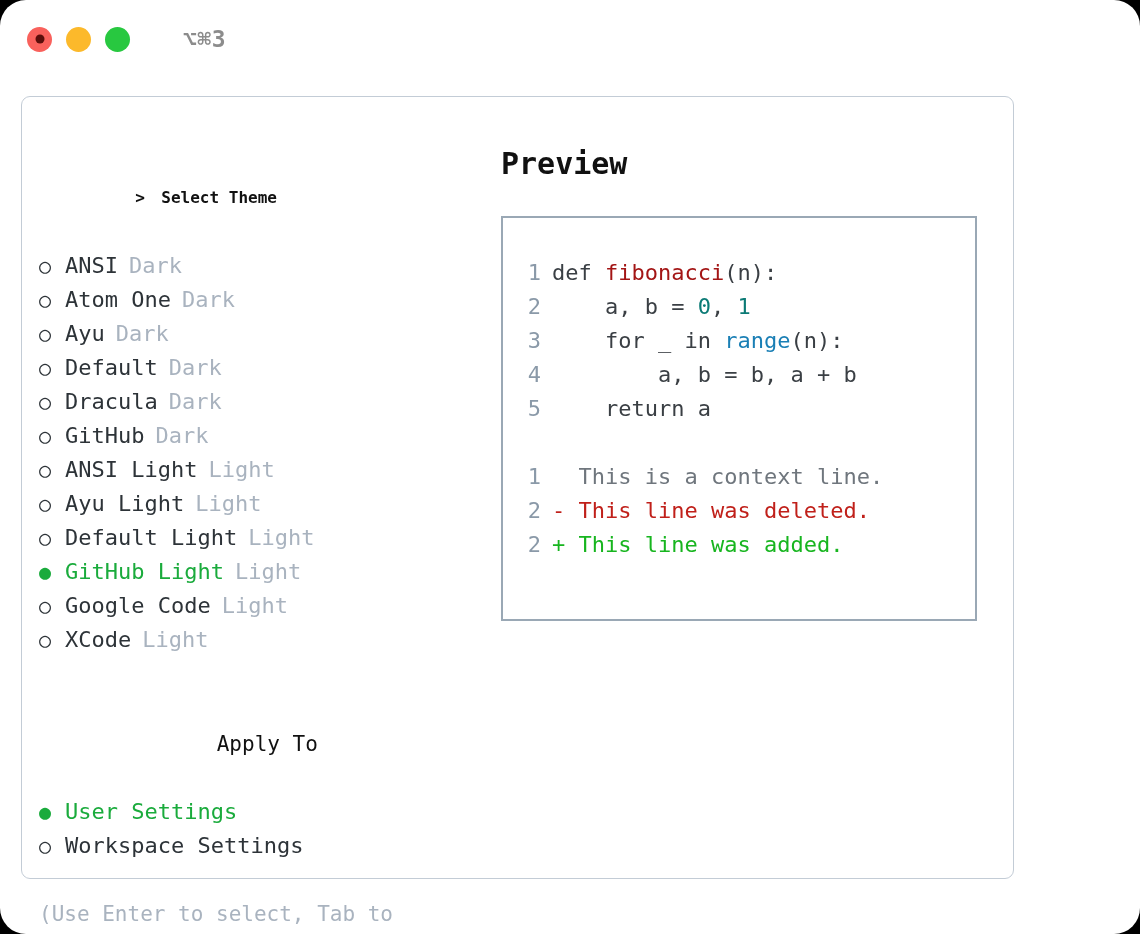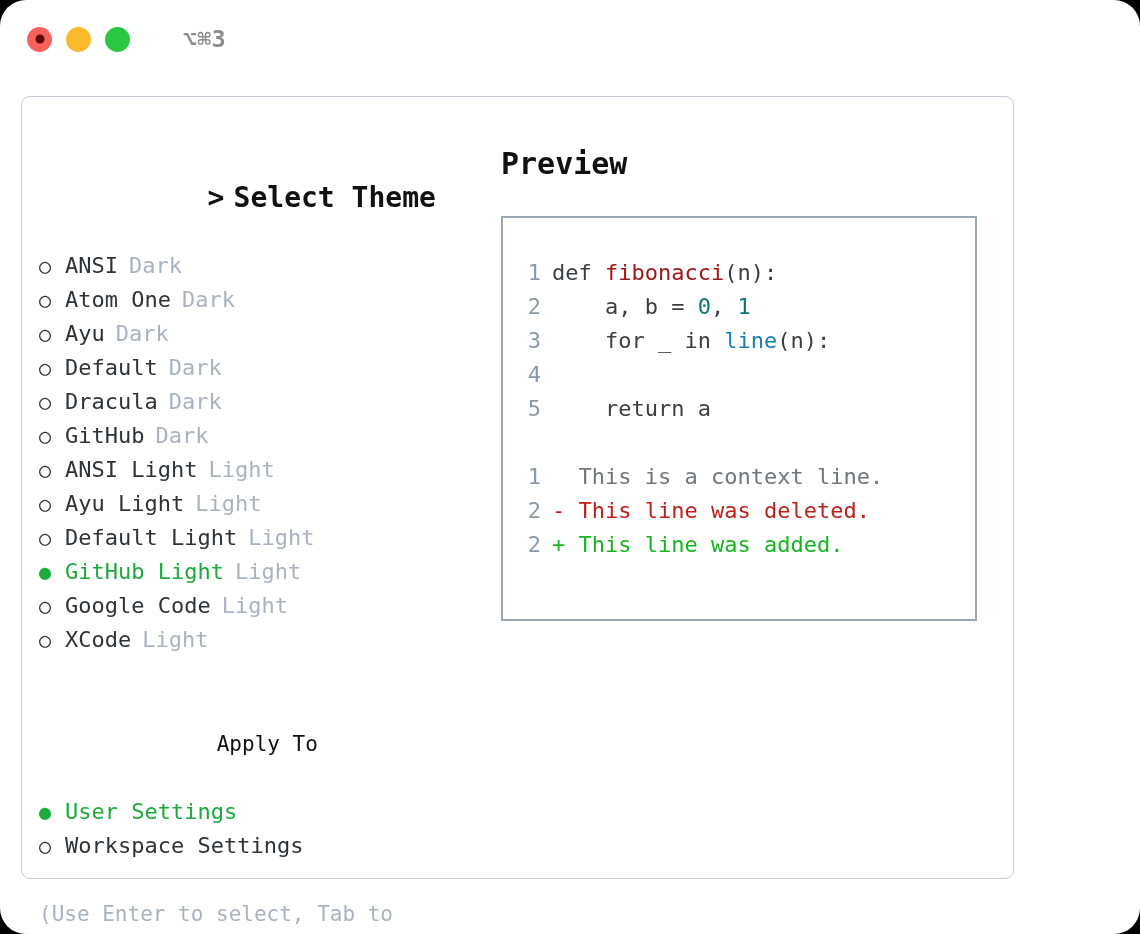--- a/index.html
+++ b/index.html
@@ -84,21 +84,21 @@
   }
 
   
   .left-col {
     position: absolute;
     left: 17px;
     top: 50px;
     width: 440px;
   }
   .section-title {
-    font-size: 28px;
+    font-size: 16px;
     color: #111111;
     font-weight: bold;
     line-height: 34px;
     white-space: pre;
   }
   .section-title .marker { display: inline-block; width: 26px; }
 
   .opt-list { margin: 0; padding: 0; }
   .opt {
     display: flex;
@@ -322,25 +322,26 @@
             <span class="code-text"><span class="kw">def </span><span class="fn">fibonacci</span><span class="plain">(n):</span></span>
           </div>
 
           <div class="code-line">
             <span class="gutter">2</span>
             <span class="code-text"><span class="plain">    a, b = </span><span class="num">0</span><span class="plain">, </span><span class="num">1</span></span>
           </div>
 
           <div class="code-line">
             <span class="gutter">3</span>
-            <span class="code-text"><span class="kw">    for _ in </span><span class="bi">line</span><span class="plain">(n):</span></span>
+            <span class="code-text"><span class="kw">    for _ in </span><span class="bi">range</span><span class="plain">(n):</span></span>
           </div>
 
           <div class="code-line">
             <span class="gutter">4</span>
+            <span class="code-text"><span class="plain">        a, b = b, a + b</span></span>
           </div>
 
           <div class="code-line">
             <span class="gutter">5</span>
             <span class="code-text"><span class="kw">    return a</span></span>
           </div>
 
           <div class="spacer-line"></div>
 
           <div class="code-line">

